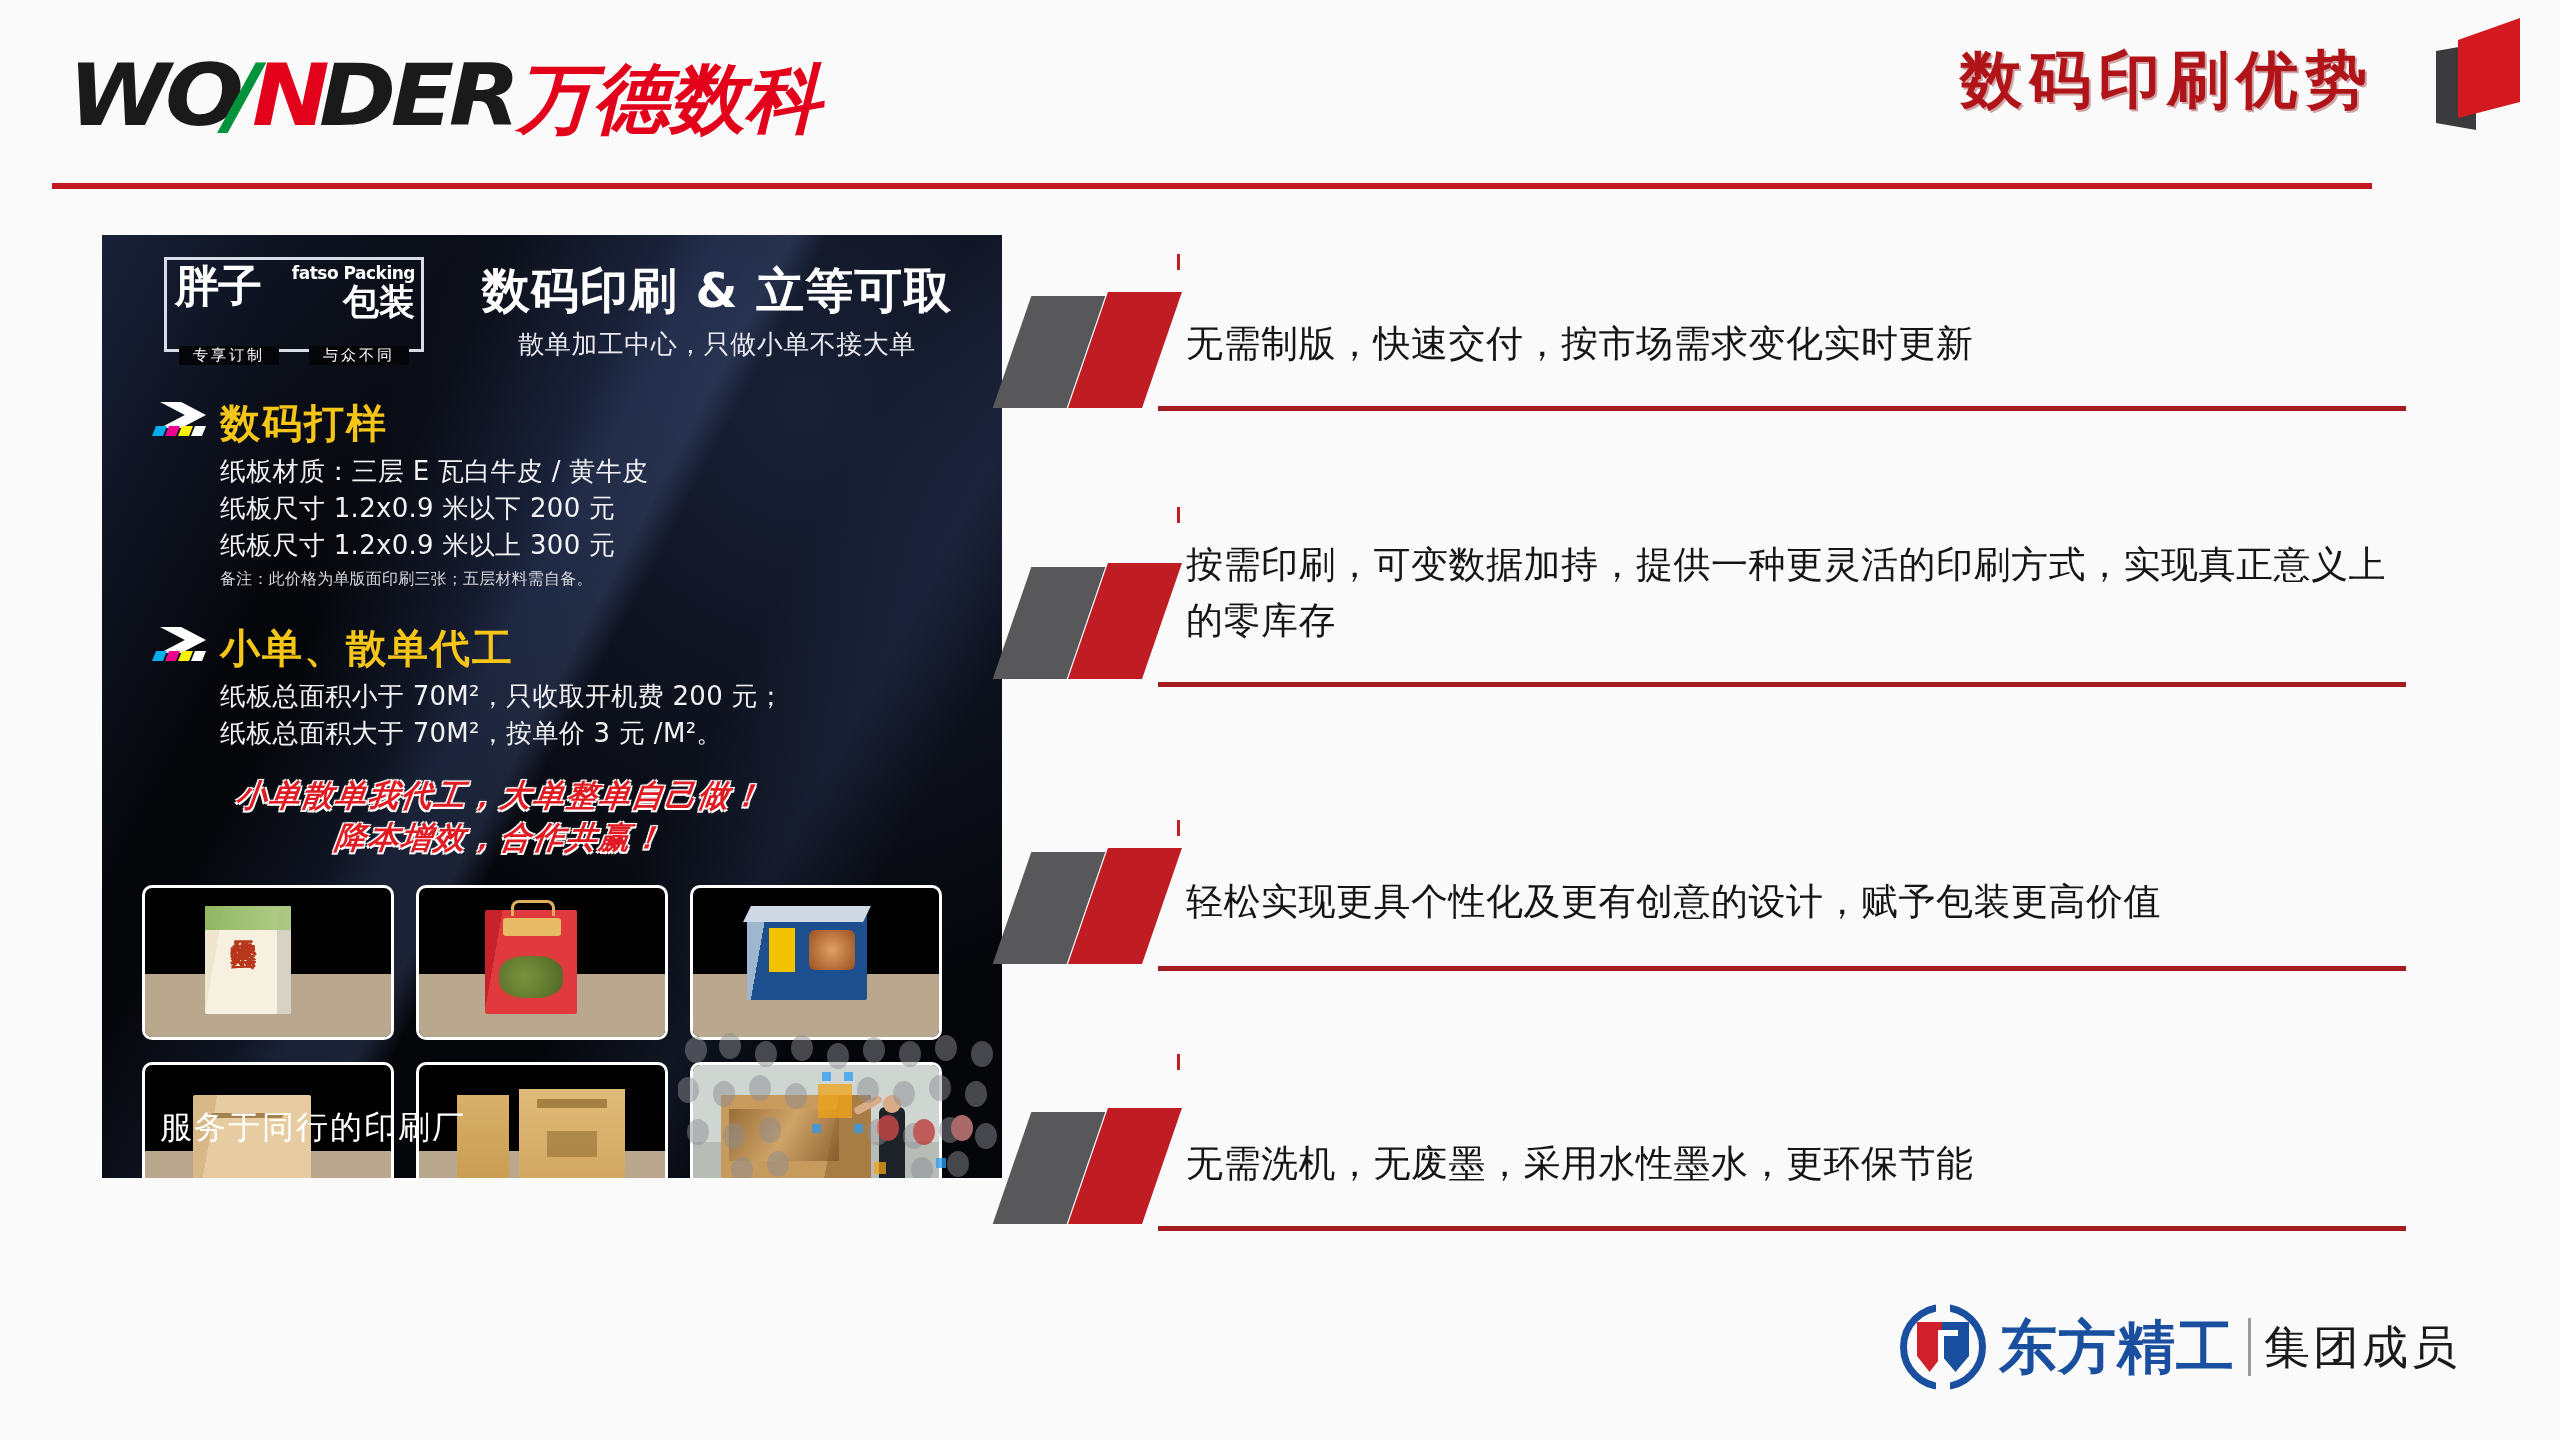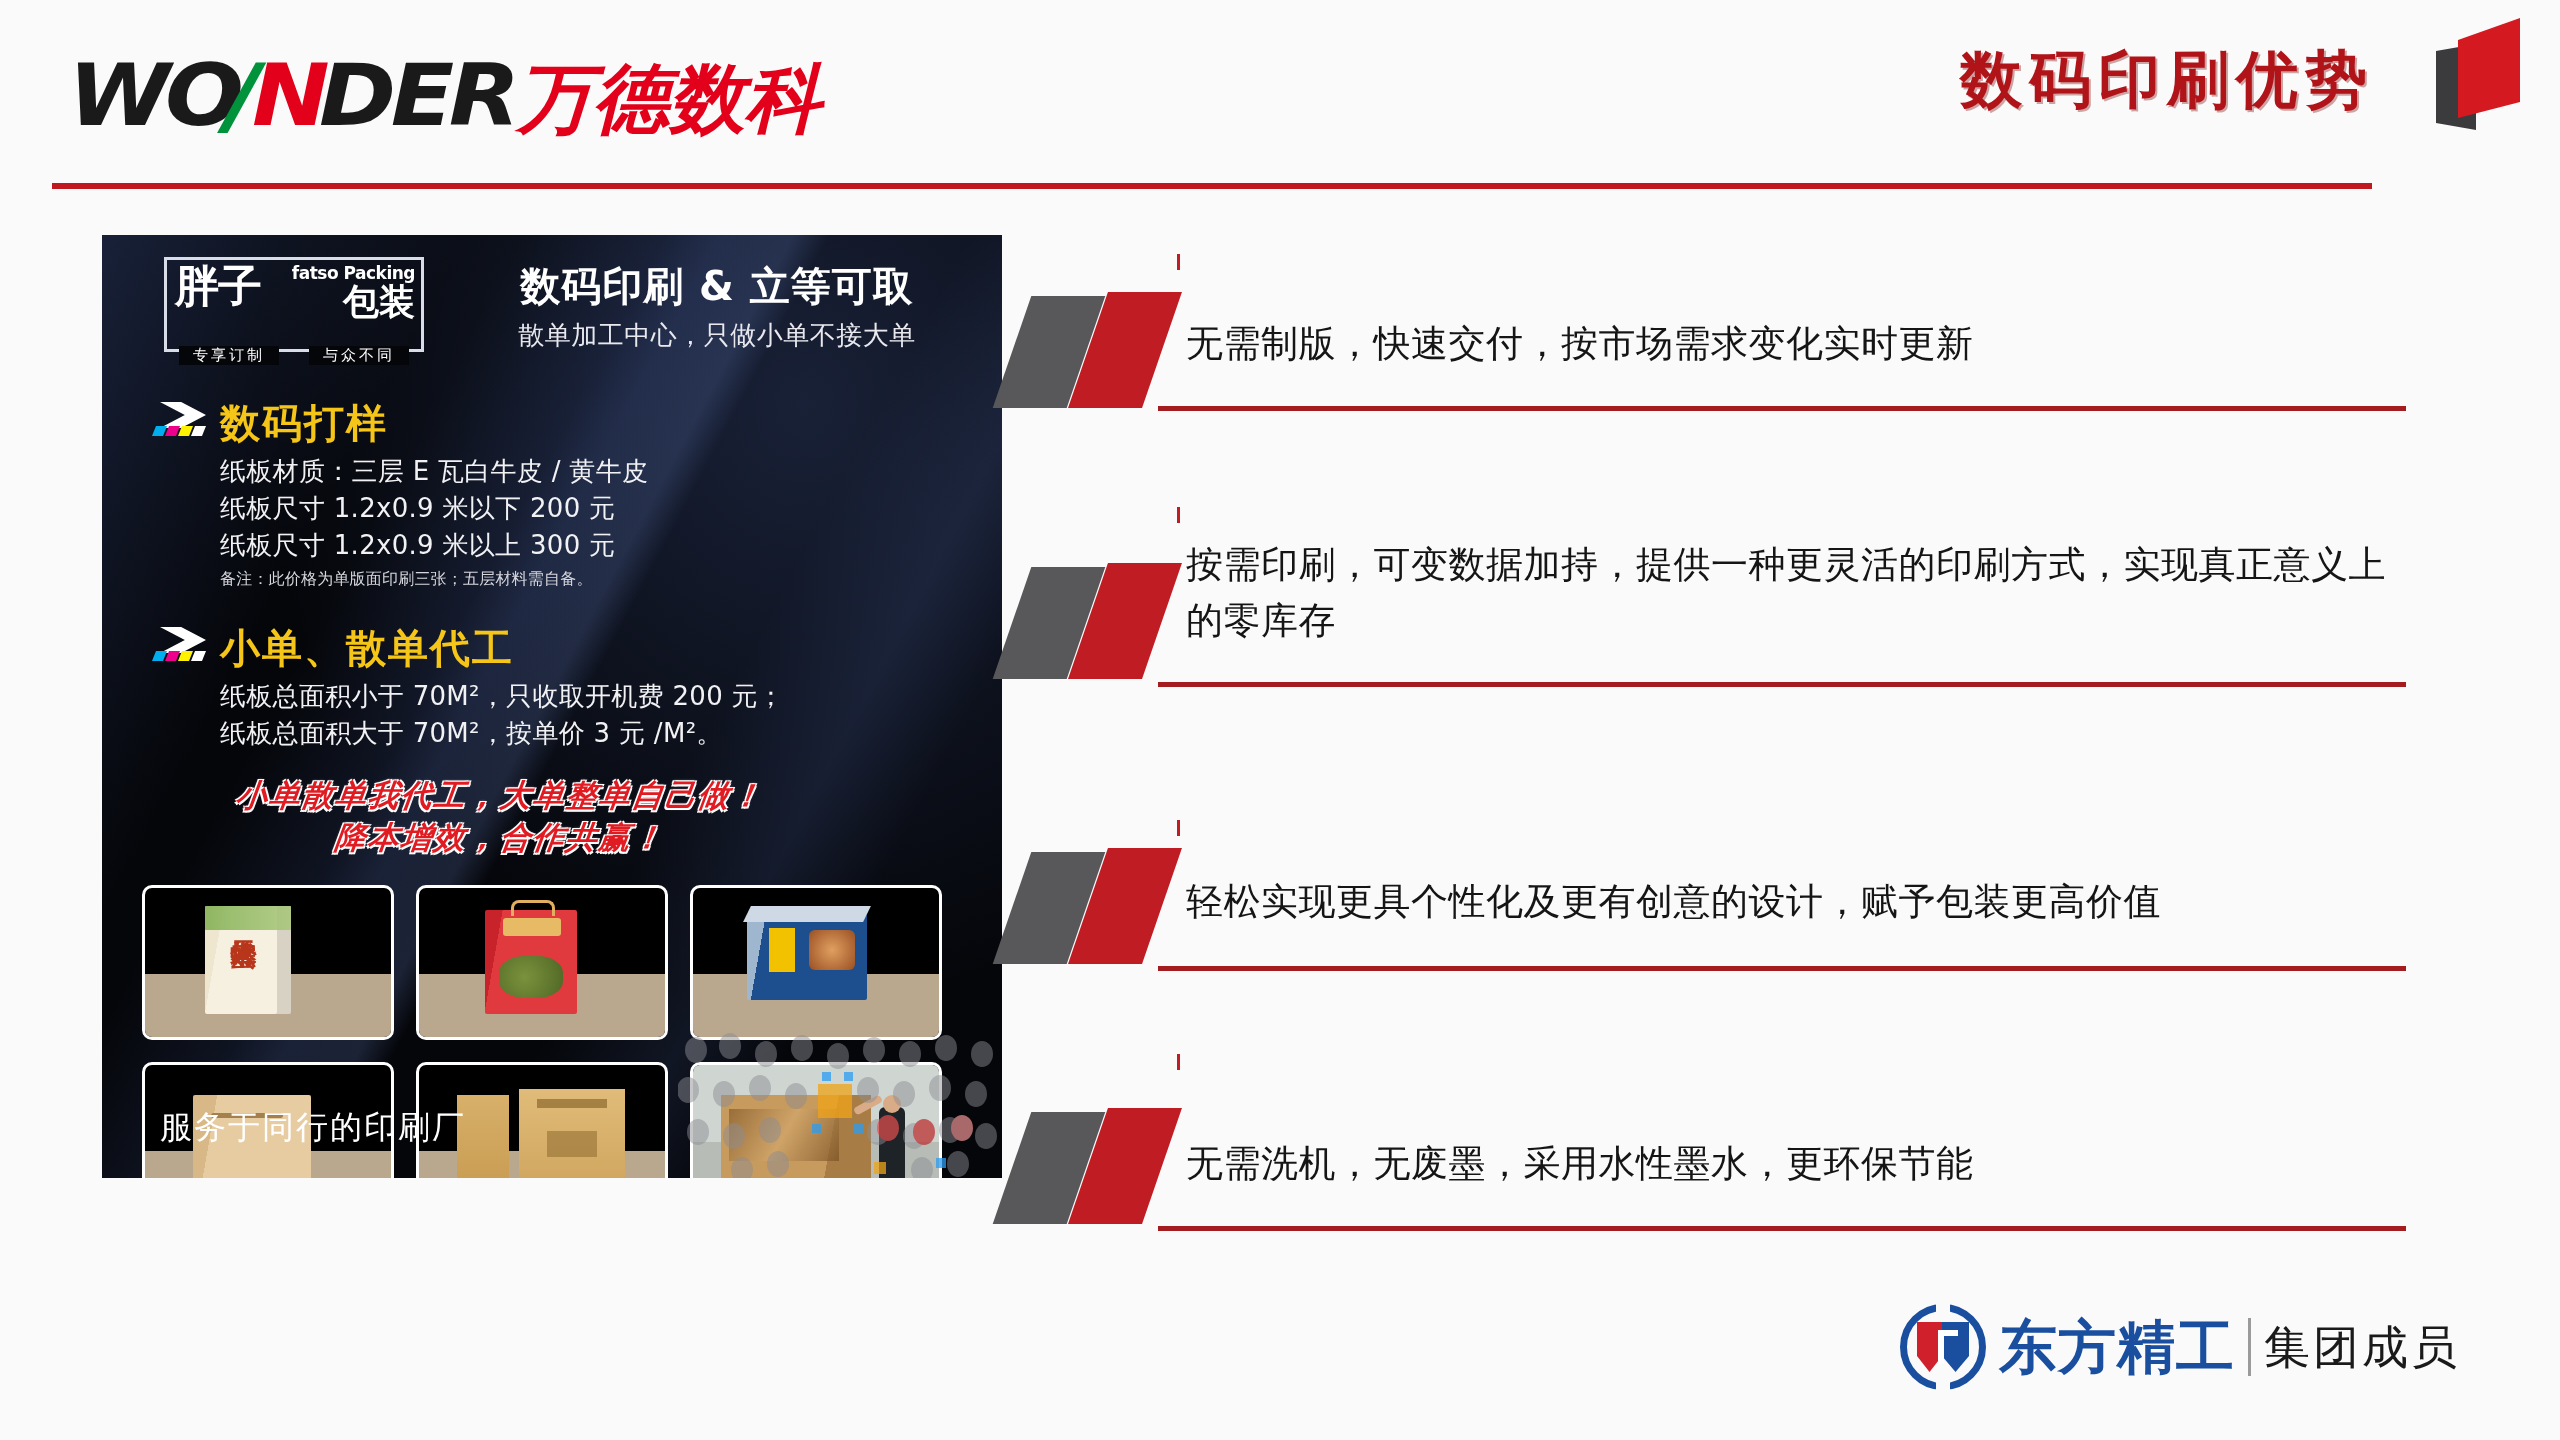--- a/index.html
+++ b/index.html
@@ -111,21 +111,21 @@
     font-size:15px; color:#ffffff; letter-spacing:3px;
     background:#05060a; padding:0 14px;
   }
 
   #poster-headline {
     position:absolute; left:360px; top:28px; width:510px;
     text-align:center;
   }
   #poster-headline .ph-main {
     font-family:"DejaVu Sans",sans-serif;
-    font-weight:bold; font-size:40px; color:#ffffff; line-height:1.15;
+    font-weight:bold; font-size:48px; color:#ffffff; line-height:1.15;
     letter-spacing:1px;
   }
   #poster-headline .ph-sub {
     font-family:"DejaVu Sans",sans-serif;
     font-size:26px; color:#e8e8ee; margin-top:9px; letter-spacing:.5px;
   }
 
   
   .psection { position:absolute; left:48px; width:820px; }
   .ps-head { display:flex; align-items:center; gap:12px; }

